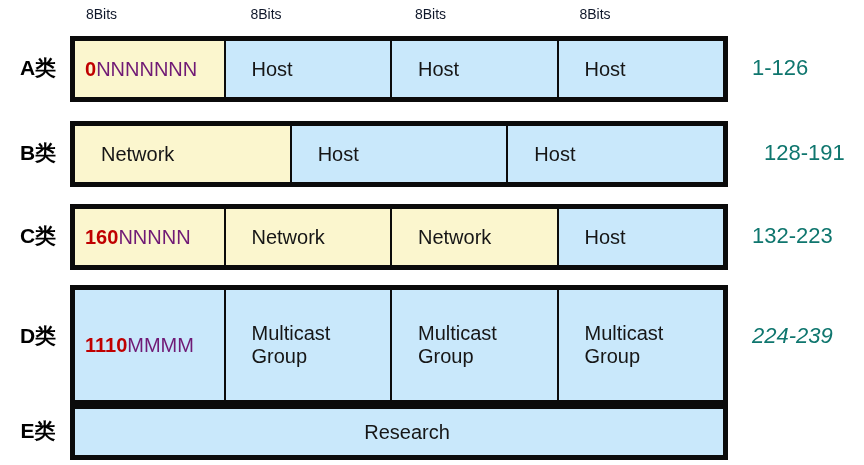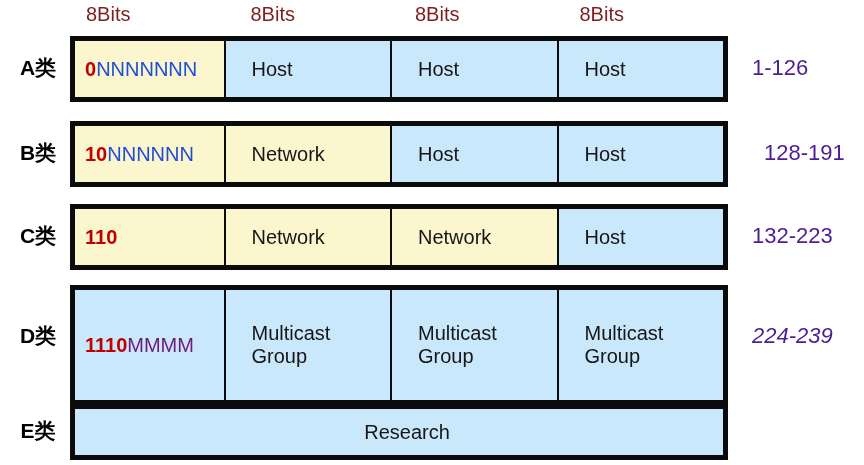--- a/index.html
+++ b/index.html
@@ -27,23 +27,23 @@
   .bits-header {
     position: absolute;
     left: 70px;
     top: 2px;
     width: 658px;
     height: 26px;
     display: flex;
   }
   .bits-label {
     flex: 1 1 0;
-    font-size: 20px;
+    font-size: 14px;
     line-height: 24px;
-    color: #7f1d1d;
+    color: #0f172a;
     padding-left: 16px;
     box-sizing: border-box;
     white-space: nowrap;
   }
   .class-label {
     position: absolute;
     left: 10px;
     width: 56px;
     font-size: 21px;
     font-weight: bold;
@@ -87,32 +87,32 @@
 
   
   .bits-cell { padding-left: 10px; }
   .bits-prefix {
     color: #C00000;
     font-weight: bold;
     font-size: 20px;
     letter-spacing: 0px;
   }
   .bits-suffix {
-    color: #1d4ed8;
+    color: #701a75;
     font-size: 20px;
   }
   .bits-suffix.gray { color: #701a75; }
 
   
   .range-label {
     position: absolute;
     left: 752px;
     font-size: 22px;
     line-height: 1;
-    color: #4c1d95;
+    color: #0f766e;
     white-space: nowrap;
   }
 </style>
 </head>
 <body>
 
 <div id="diagram">
 
   <div class="bits-header">
     <div class="bits-label">8Bits</div>
@@ -125,29 +125,28 @@
       <div class="class-label" style="top: 57px;">A类</div>
       <div class="bar" style="top: 36px; height: 66px;">
         <div class="cell bits-cell yellow"><span class="bits-prefix">0</span><span class="bits-suffix">NNNNNNN</span></div>
         <div class="cell blue">Host</div>
         <div class="cell blue">Host</div>
         <div class="cell blue">Host</div>
       </div>
       <div class="range-label" style="top: 57px;">1-126</div>
       <div class="class-label" style="top: 142px;">B类</div>
       <div class="bar" style="top: 121px; height: 66px;">
-        <div class="cell bits-cell yellow"><span class="bits-prefix">10</span><span class="bits-suffix">NNNNNN</span></div>
         <div class="cell yellow">Network</div>
         <div class="cell blue">Host</div>
         <div class="cell blue">Host</div>
       </div>
       <div class="range-label" style="top: 142px; margin-left: 12px;">128-191</div>
       <div class="class-label" style="top: 225px;">C类</div>
       <div class="bar" style="top: 204px; height: 66px;">
-        <div class="cell bits-cell yellow"><span class="bits-prefix">110</span></div>
+        <div class="cell bits-cell yellow"><span class="bits-prefix">160</span><span class="bits-suffix">NNNNN</span></div>
         <div class="cell yellow">Network</div>
         <div class="cell yellow">Network</div>
         <div class="cell blue">Host</div>
       </div>
       <div class="range-label" style="top: 225px;">132-223</div>
       <div class="class-label" style="top: 325px;">D类</div>
       <div class="bar" style="top: 285px; height: 120px;">
         <div class="cell bits-cell blue"><span class="bits-prefix">1110</span><span class="bits-suffix gray">MMMM</span></div>
         <div class="cell blue">Multicast
 Group</div>

